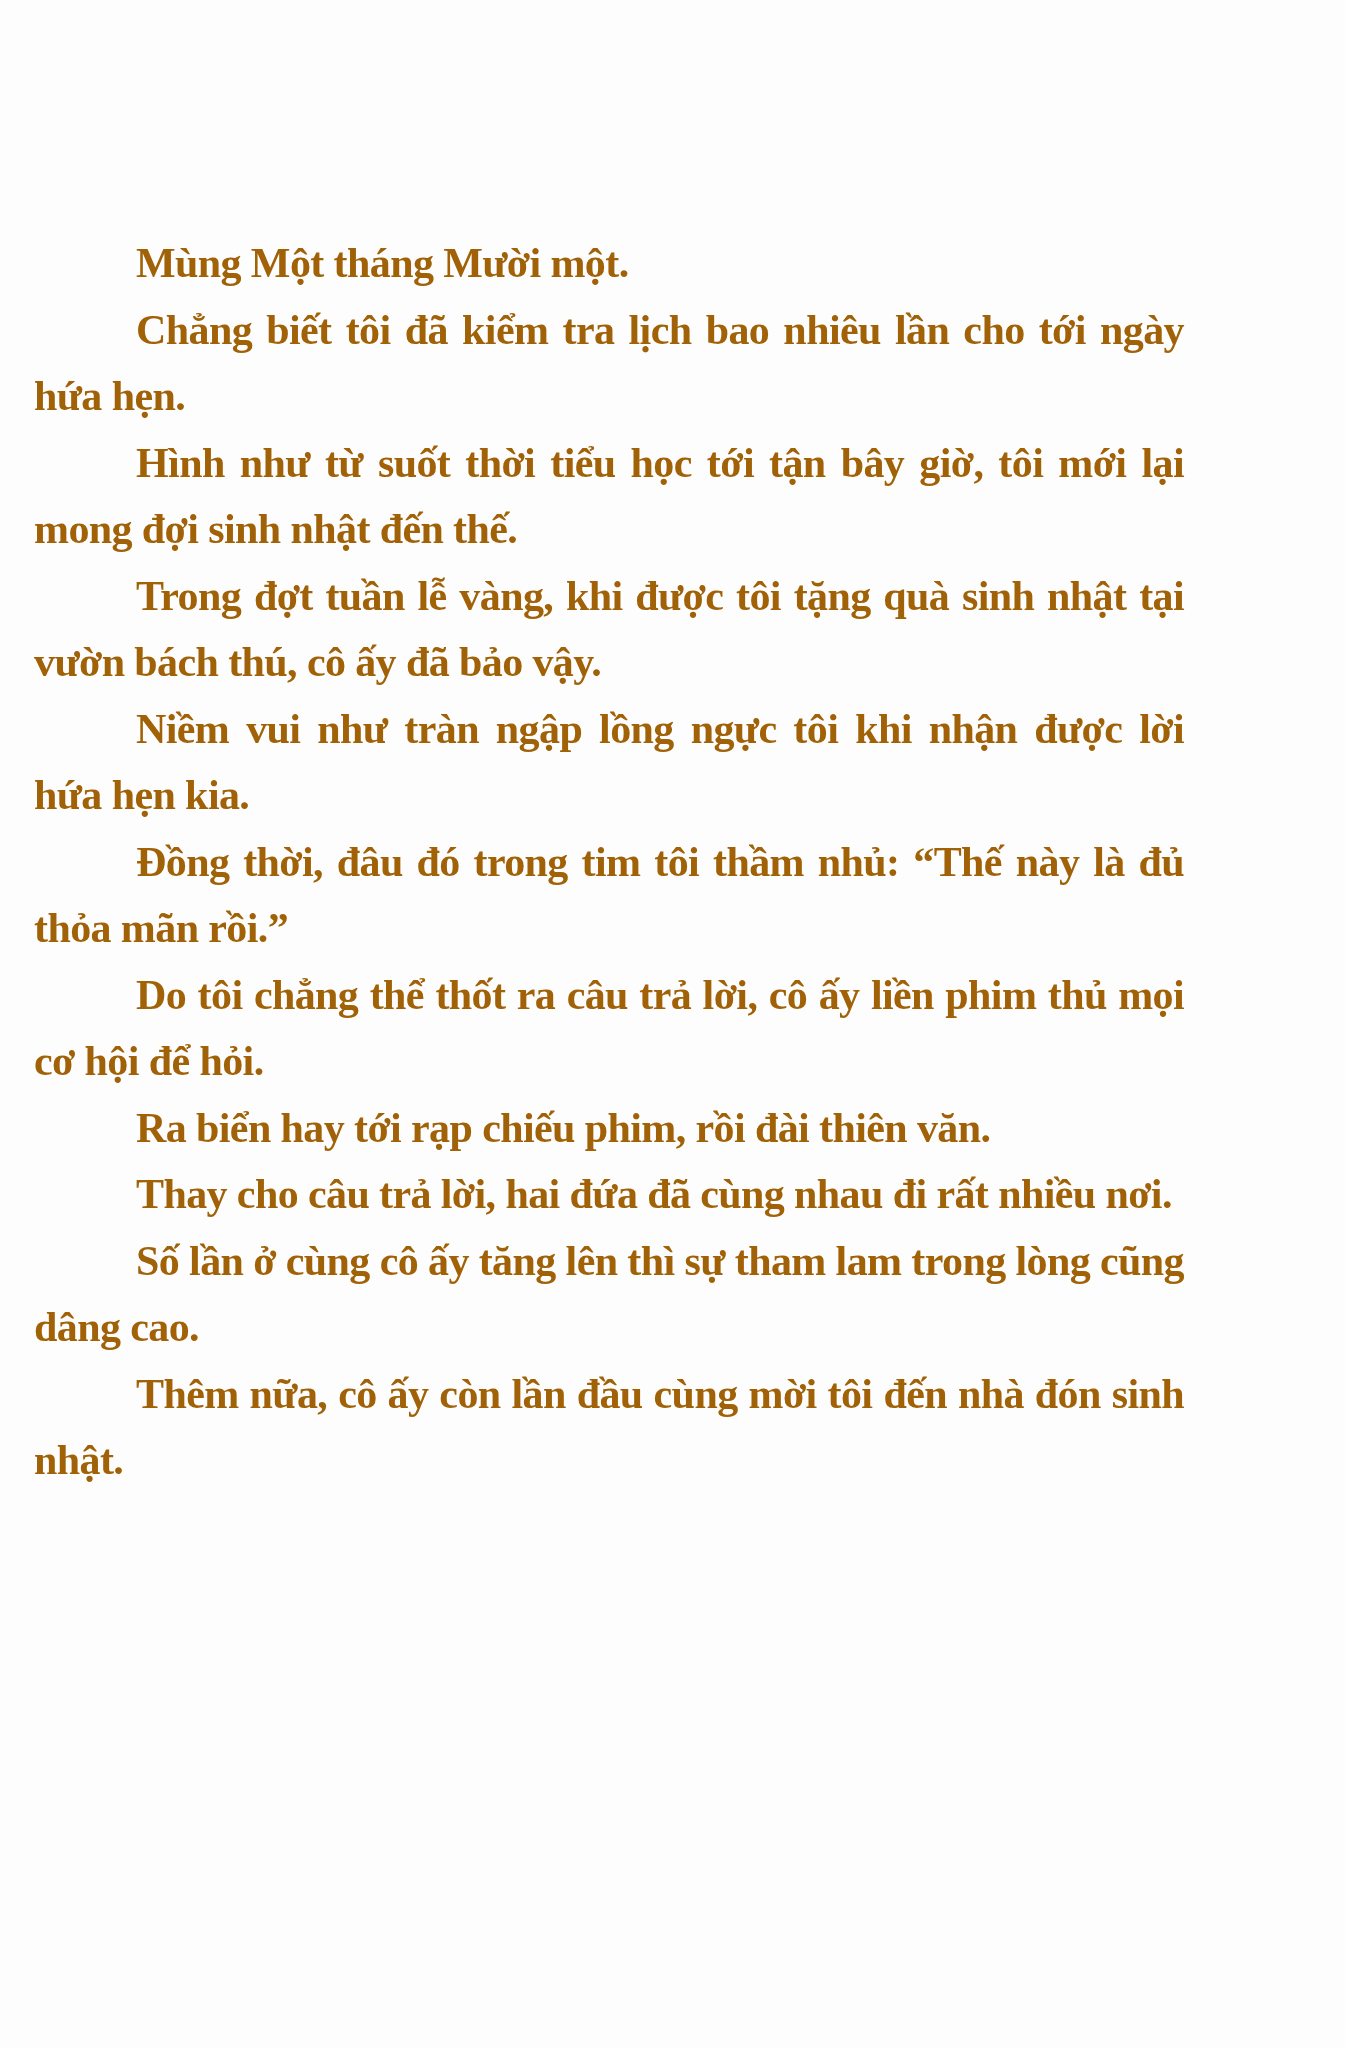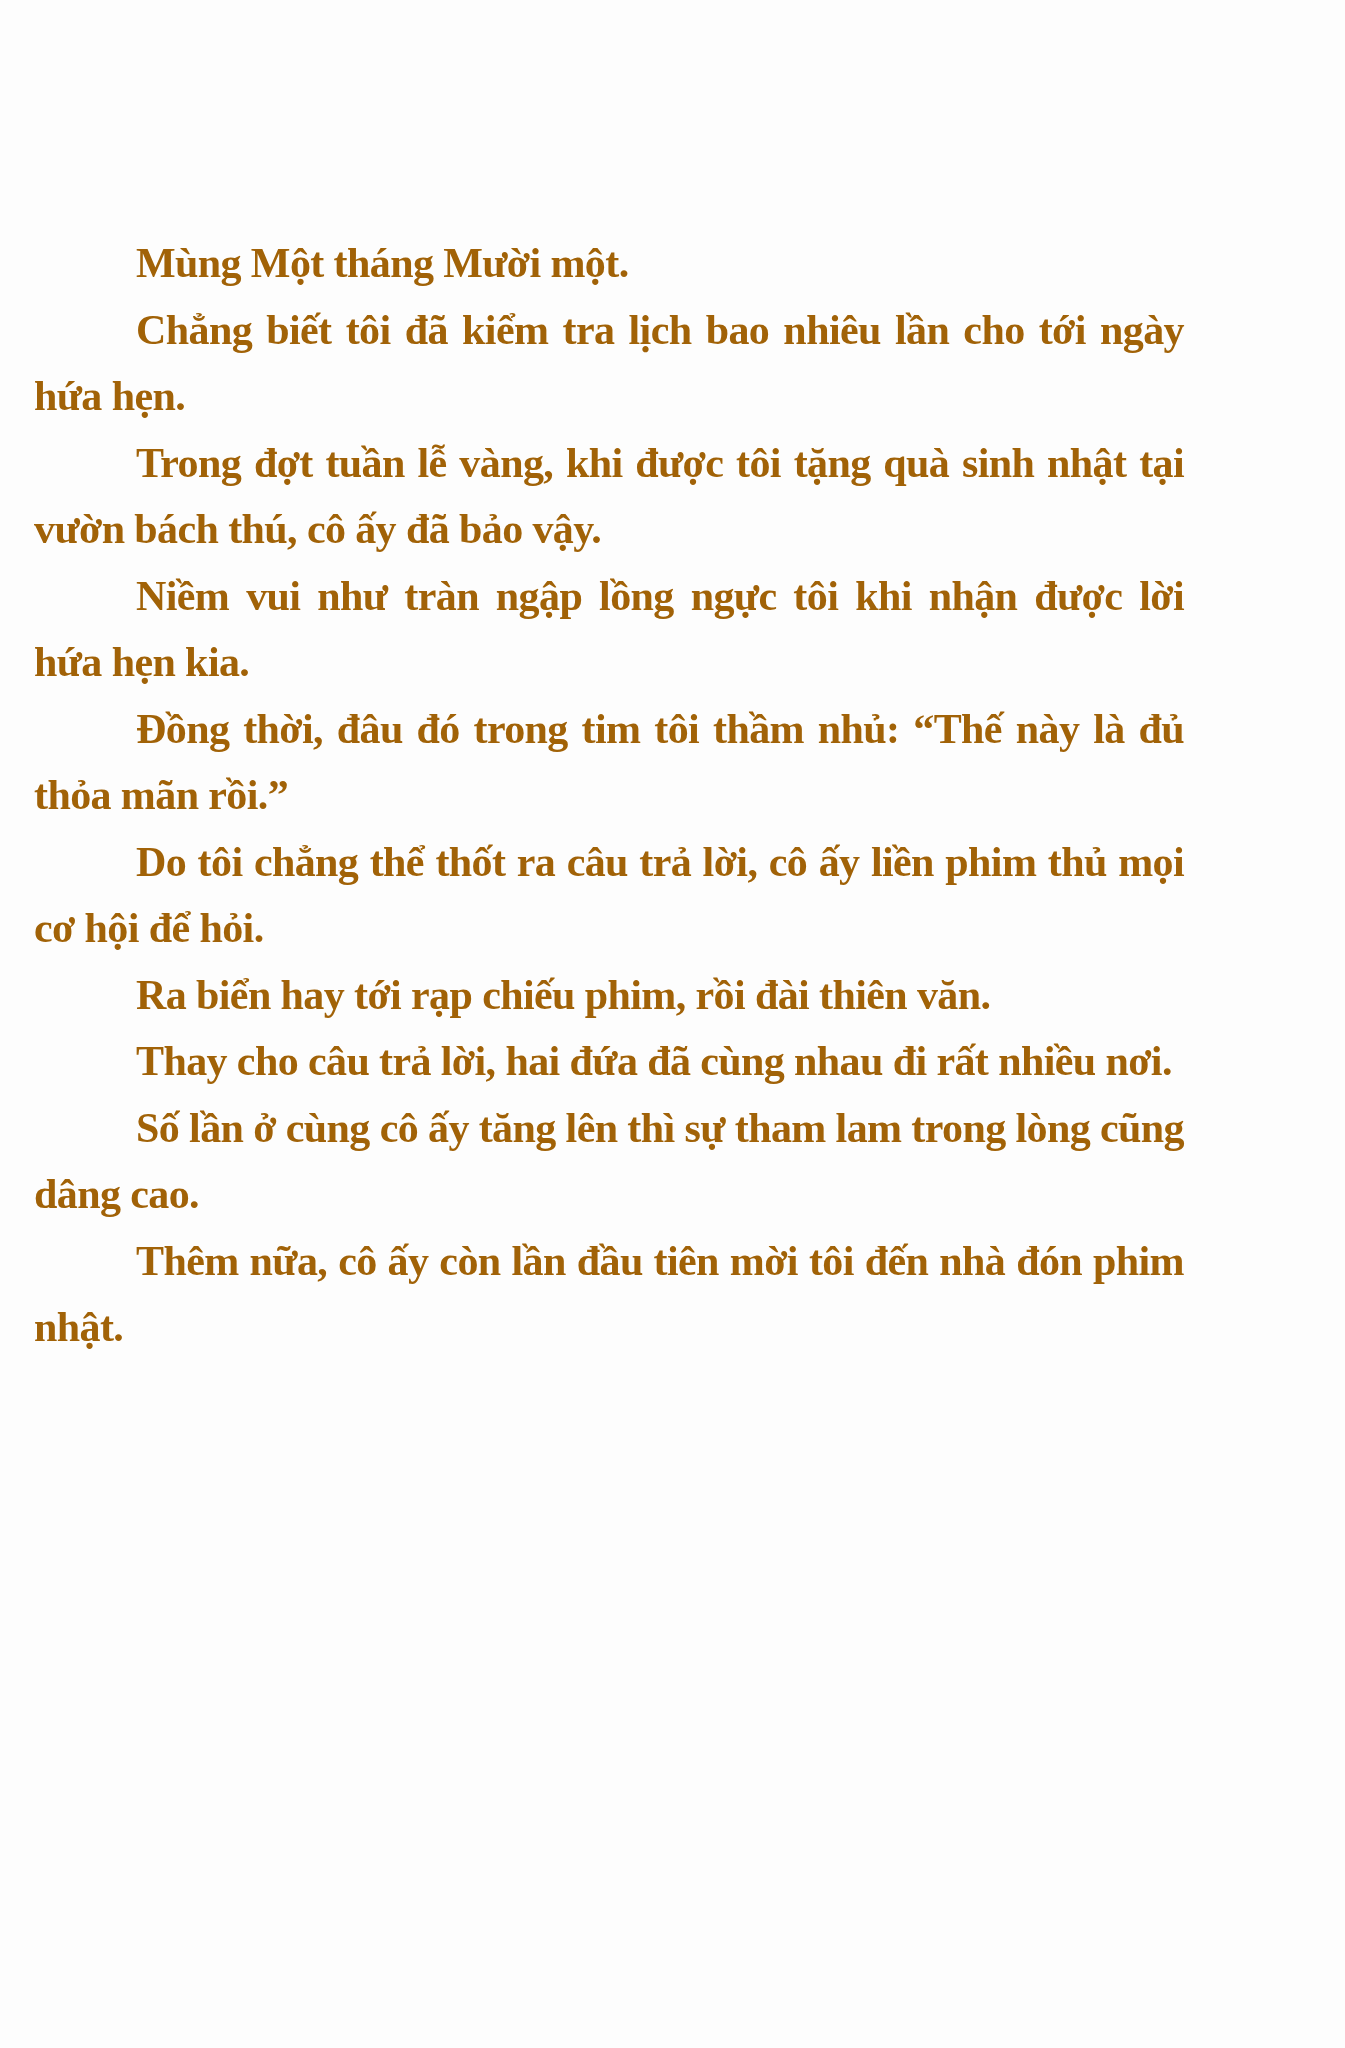--- a/index.html
+++ b/index.html
@@ -17,22 +17,23 @@
   .p { margin: 0; text-indent: 102px; text-align: justify; text-align-last: left; }
   .p.italic { font-style: italic; font-weight: bold; font-size: 40px; letter-spacing: -0.3px; }
 </style>
 </head>
 <body>
 
 <div class="page">
   <div class="text">
     <p class="p">Mùng Một tháng Mười một.</p>
     <p class="p">Chẳng biết tôi đã kiểm tra lịch bao nhiêu lần cho tới ngày hứa hẹn.</p>
+    <p class="p">Hình như từ suốt thời tiểu học tới tận bây giờ, tôi mới lại mong đợi sinh nhật đến thế.</p>
     <p class="p">Trong đợt tuần lễ vàng, khi được tôi tặng quà sinh nhật tại vườn bách thú, cô ấy đã bảo vậy.</p>
     <p class="p">Niềm vui như tràn ngập lồng ngực tôi khi nhận được lời hứa hẹn kia.</p>
     <p class="p">Đồng thời, đâu đó trong tim tôi thầm nhủ: “Thế này là đủ thỏa mãn rồi.”</p>
     <p class="p">Do tôi chẳng thể thốt ra câu trả lời, cô ấy liền phim thủ mọi cơ hội để hỏi.</p>
     <p class="p">Ra biển hay tới rạp chiếu phim, rồi đài thiên văn.</p>
     <p class="p">Thay cho câu trả lời, hai đứa đã cùng nhau đi rất nhiều nơi.</p>
     <p class="p">Số lần ở cùng cô ấy tăng lên thì sự tham lam trong lòng cũng dâng cao.</p>
-    <p class="p">Thêm nữa, cô ấy còn lần đầu tiên mời tôi đến nhà đón phim nhật.</p>
+    <p class="p">Thêm nữa, cô ấy còn lần đầu cùng mời tôi đến nhà đón sinh nhật.</p>
   </div>
 </div>
 
 </body></html>

